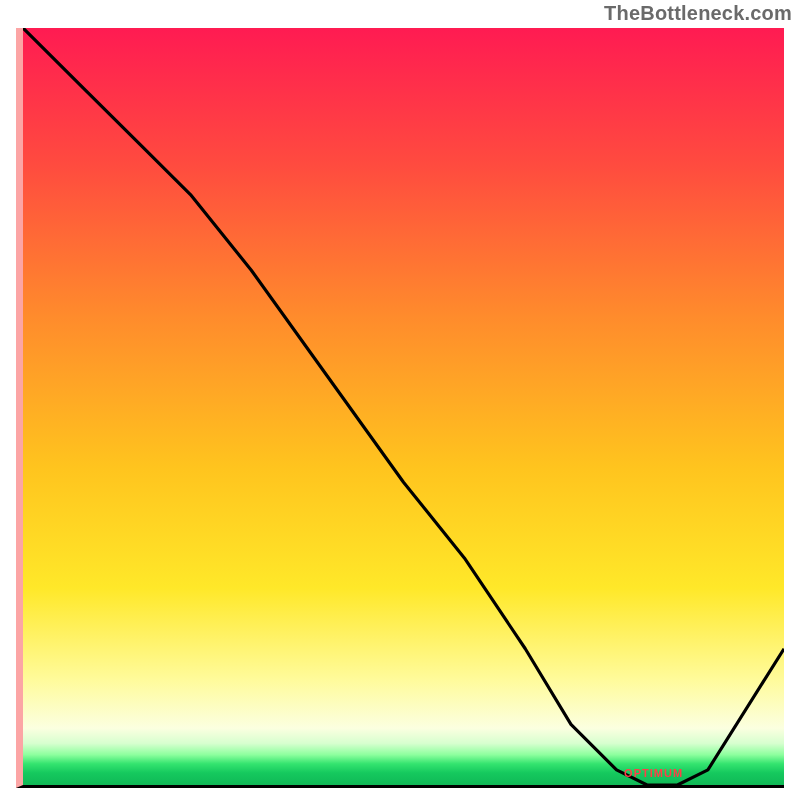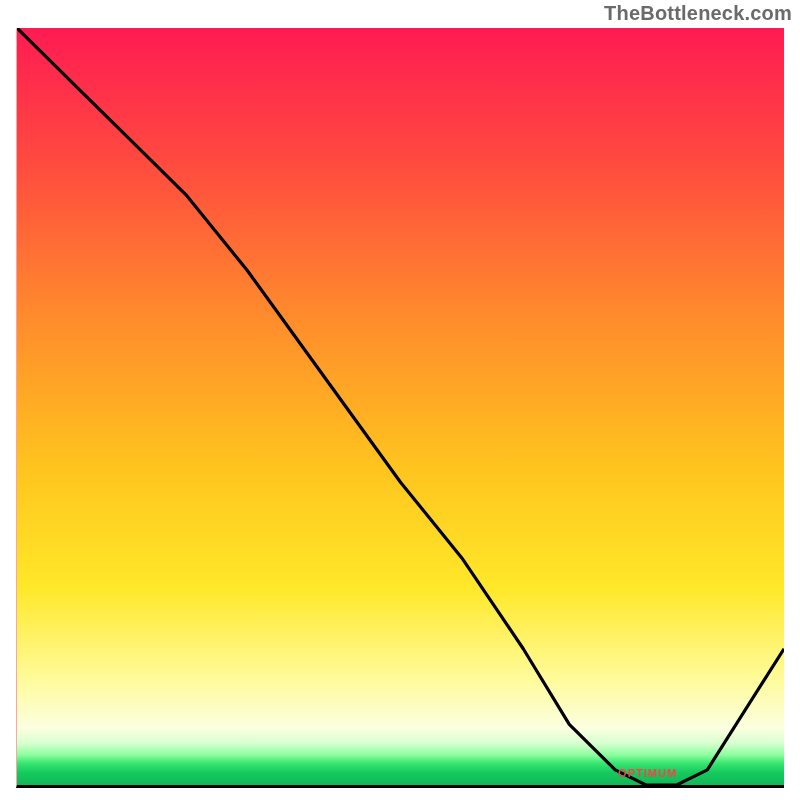--- a/index.html
+++ b/index.html
@@ -25,21 +25,21 @@
     font-weight: 600;
     letter-spacing: 0.2px;
   }
   .plot-frame {
     position: absolute;
     left: 16px;
     top: 28px;
     width: 768px;
     height: 760px;
     box-sizing: border-box;
-    border-left: 1px solid #fca5a5;
+    border-left: 7px solid #fca5a5;
     border-bottom: 3px solid #000;
     overflow: hidden;
   }
   .gradient-fill {
     position: absolute;
     left: 0;
     top: 0;
     right: 0;
     bottom: 0;
     

